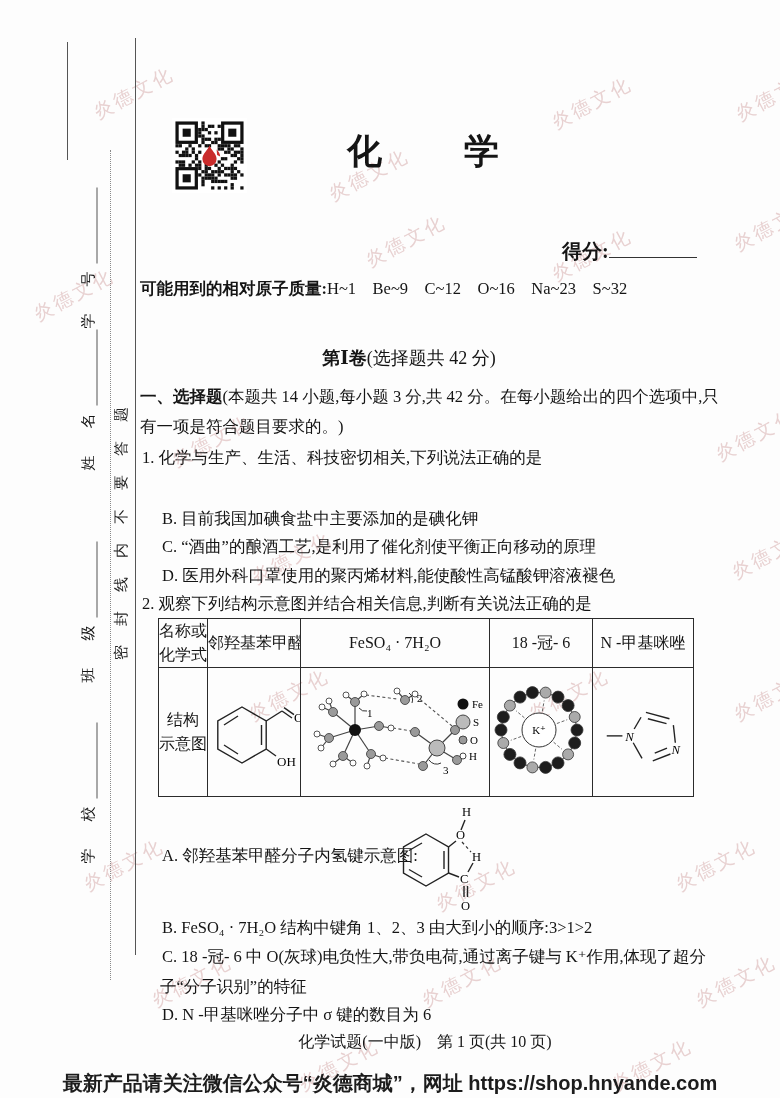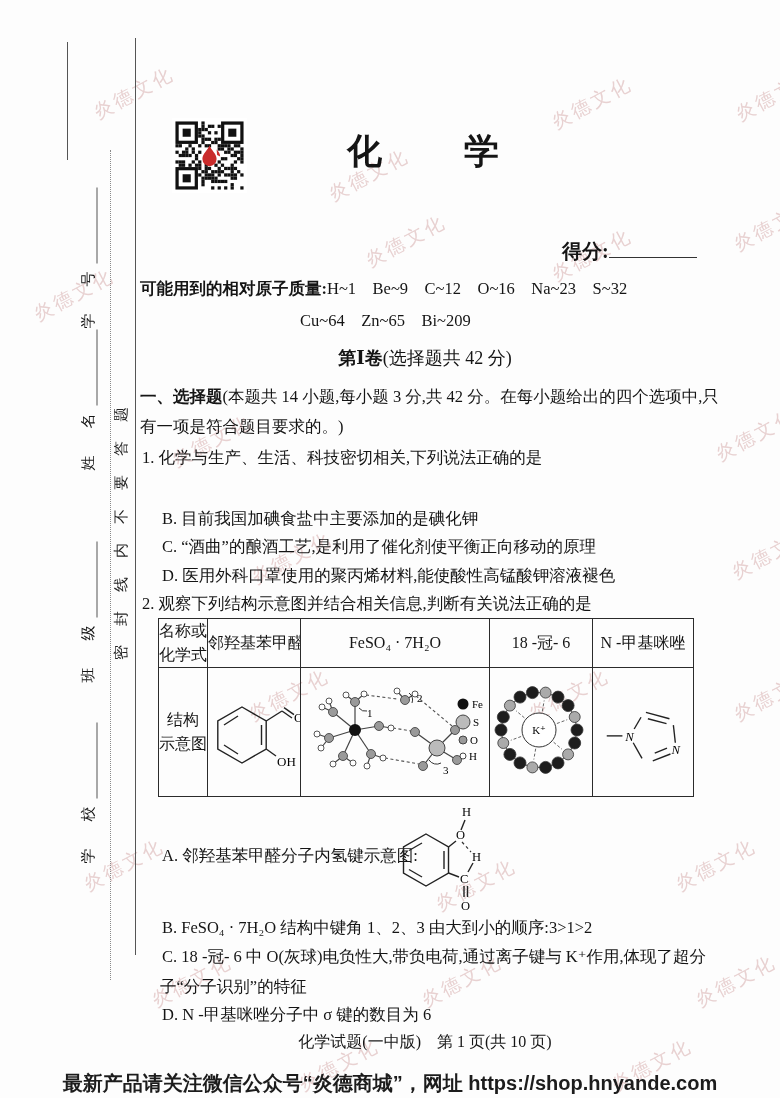--- a/index.html
+++ b/index.html
@@ -231,23 +231,22 @@
   <div class="abs subject" style="left:140px;top:128px;width:570px">化　　学</div>
 
 
   <div class="abs scoreline" style="left:562px;top:238px;font-size:20px">
     <span class="bold">得分:</span><span class="ul"></span>
   </div>
 
   <div class="abs t" style="left:140px;top:278px">
     <span class="bold">可能用到的相对原子质量:</span><span>H~1　Be~9　C~12　O~16　Na~23　S~32</span>
   </div>
-  <div class="abs t" style="left:300px;top:310px">Cu~64　Zn~65　Bi~209</div>
-
-  <div class="abs" style="left:140px;top:346px;width:570px;text-align:center;font-size:18px">
+
+  <div class="abs" style="left:124px;top:346px;width:570px;text-align:center;font-size:18px">
     <span class="bold">第Ⅰ卷</span><span>(选择题共 42 分)</span>
   </div>
 
   <div class="abs t" style="left:140px;top:386px">
     <span class="bold">一、选择题</span><span>(本题共 14 小题,每小题 3 分,共 42 分。在每小题给出的四个选项中,只</span>
   </div>
   <div class="abs t" style="left:140px;top:416px">有一项是符合题目要求的。)</div>
 
   <div class="abs t" style="left:142px;top:447px">1. 化学与生产、生活、科技密切相关,下列说法正确的是</div>
   <div class="abs t" style="left:162px;top:508px">B. 目前我国加碘食盐中主要添加的是碘化钾</div>

